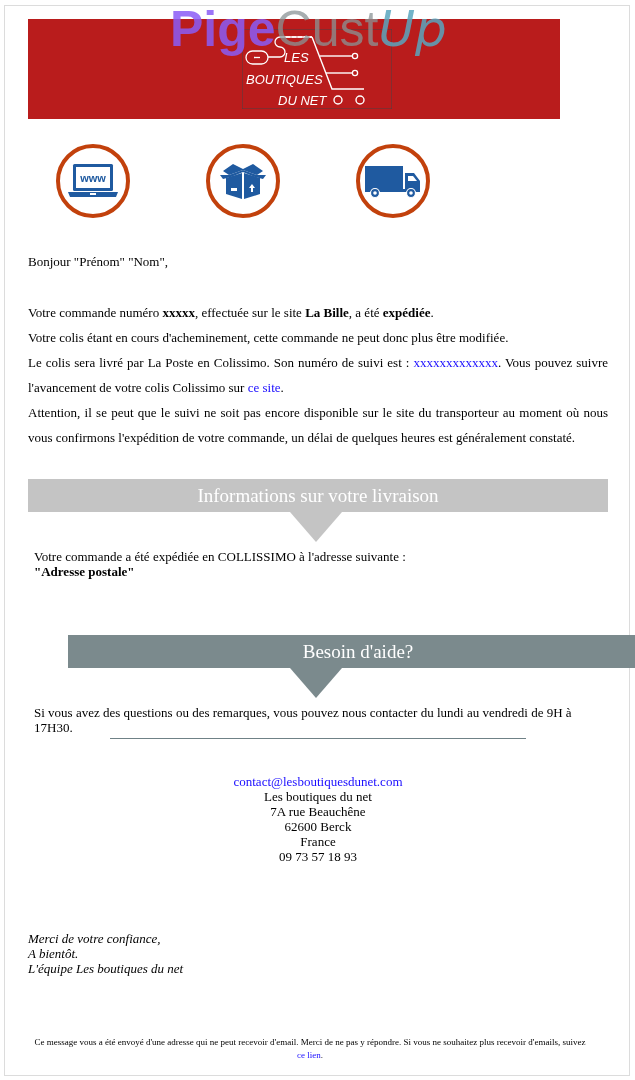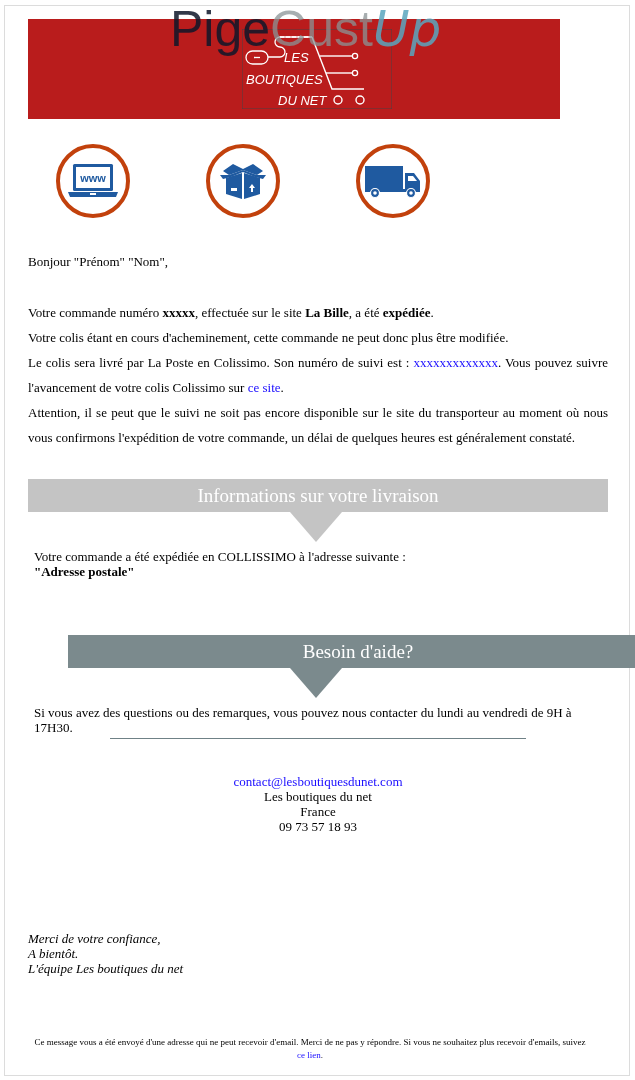--- a/index.html
+++ b/index.html
@@ -4,21 +4,21 @@
   <style>
     html, body { margin: 0; padding: 0; background: #ffffff; }
     body { width: 635px; height: 1080px; position: relative; overflow: hidden;
            font-family: "Liberation Serif", "DejaVu Serif", serif; color: #000; }
     .frame { position: absolute; left: 4px; top: 5px; width: 626px; height: 1071px;
              border: 1px solid #dcdcdc; box-sizing: border-box; }
     .banner { position: absolute; left: 28px; top: 19px; width: 496px; height: 100px; background: #b91c1c; padding-left: 36px; }
     .logo { position: absolute; left: 214px; top: 10px; width: 150px; height: 80px; }
     .watermark { position: absolute; left: 170px; top: -4px; height: 66px; font-family: "Liberation Sans", sans-serif;
                  font-size: 50px; line-height: 66px; white-space: nowrap; pointer-events: none; }
-    .wm-a { color: #0f172a; font-weight: normal; opacity: .85; }
+    .wm-a { color: #8b5cf6; font-weight: bold; opacity: .85; }
     .wm-b { color: #8a9496; opacity: .75; font-weight: normal; }
     .wm-c { color: #5aa6bf; opacity: .85; font-style: italic; font-family: "DejaVu Sans", sans-serif; }
 
     .icon-circle { position: absolute; width: 74px; height: 74px; border: 4px solid #c2410c; border-radius: 50%;
                    box-sizing: border-box; display: flex; align-items: center; justify-content: center; }
     .ic1 { left: 56px; top: 144px; } .ic2 { left: 206px; top: 144px; } .ic3 { left: 356px; top: 144px; }
 
     .body-text { position: absolute; left: 28px; width: 580px; font-size: 13px; }
     .greeting { top: 254px; }
     .paras { top: 300px; line-height: 25px; text-align: justify; }
@@ -120,20 +120,22 @@
 </div>
 
 <div class="section-bar bar2">Besoin d'aide?</div>
 <div class="tri tri2"></div>
 <div class="info info2">Si vous avez des questions ou des remarques, vous pouvez nous contacter du lundi au vendredi de 9H à 17H30.</div>
 <div class="divider"></div>
 
 <div class="contact">
   <div><a class="lnk" href="#">contact@lesboutiquesdunet.com</a></div>
   <div>Les boutiques du net</div>
+  <div>7A rue Beauchêne</div>
+  <div>62600 Berck</div>
   <div>France</div>
   <div>09 73 57 18 93</div>
 </div>
 
 <div class="signoff">
   <div>Merci de votre confiance,</div>
   <div>A bientôt.</div>
   <div>L'équipe Les boutiques du net</div>
 </div>
 

